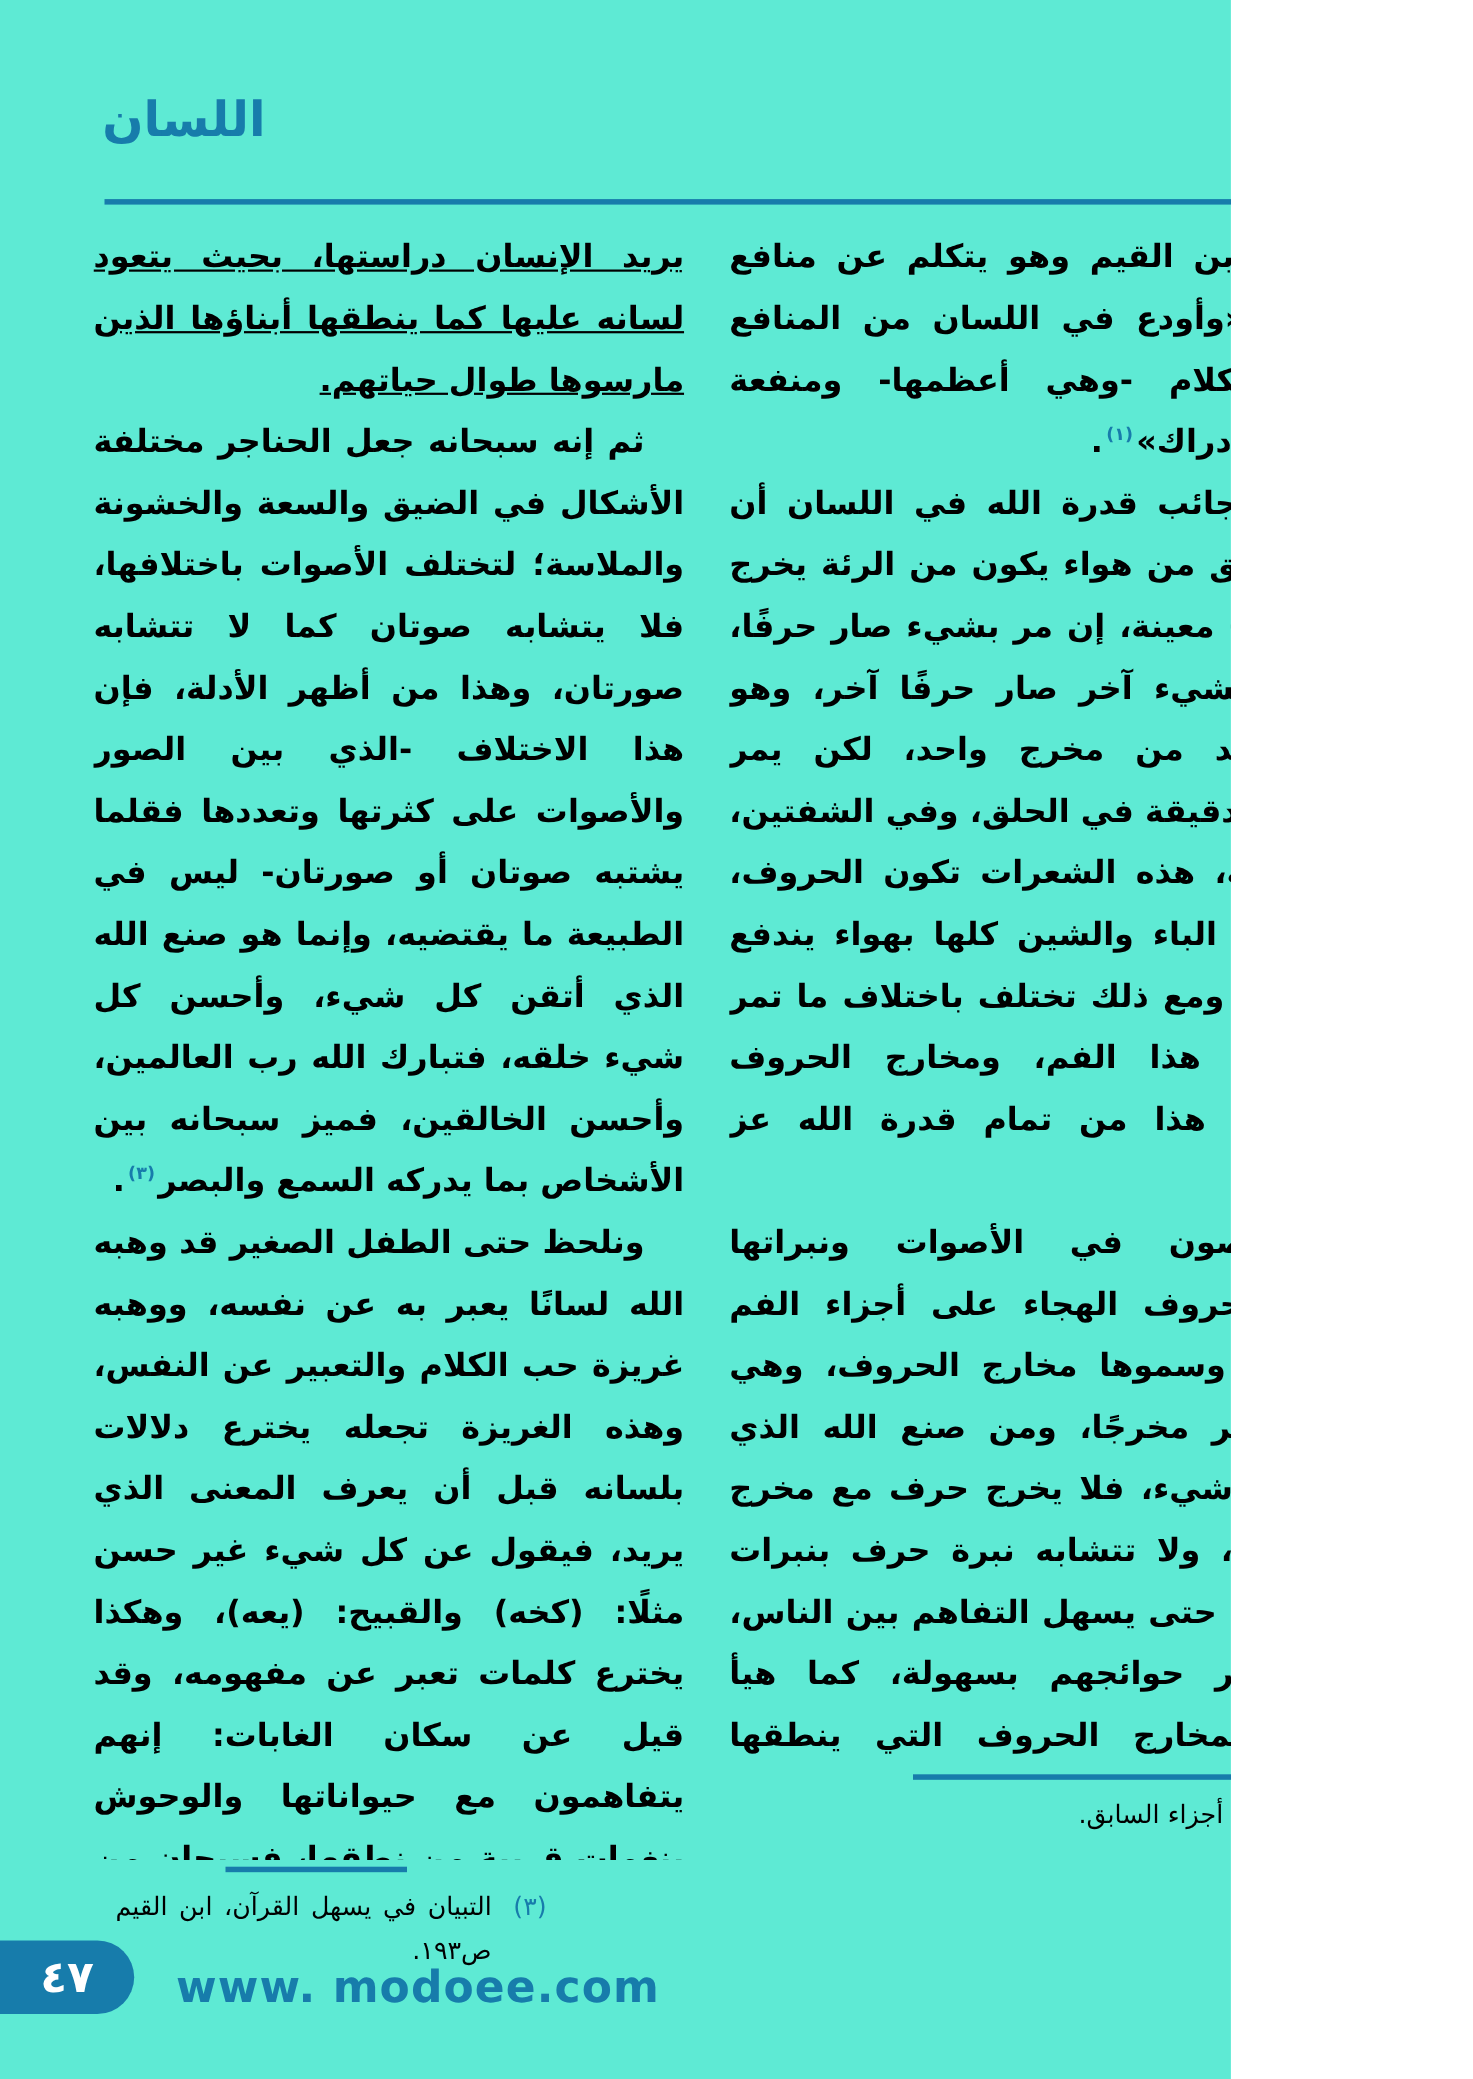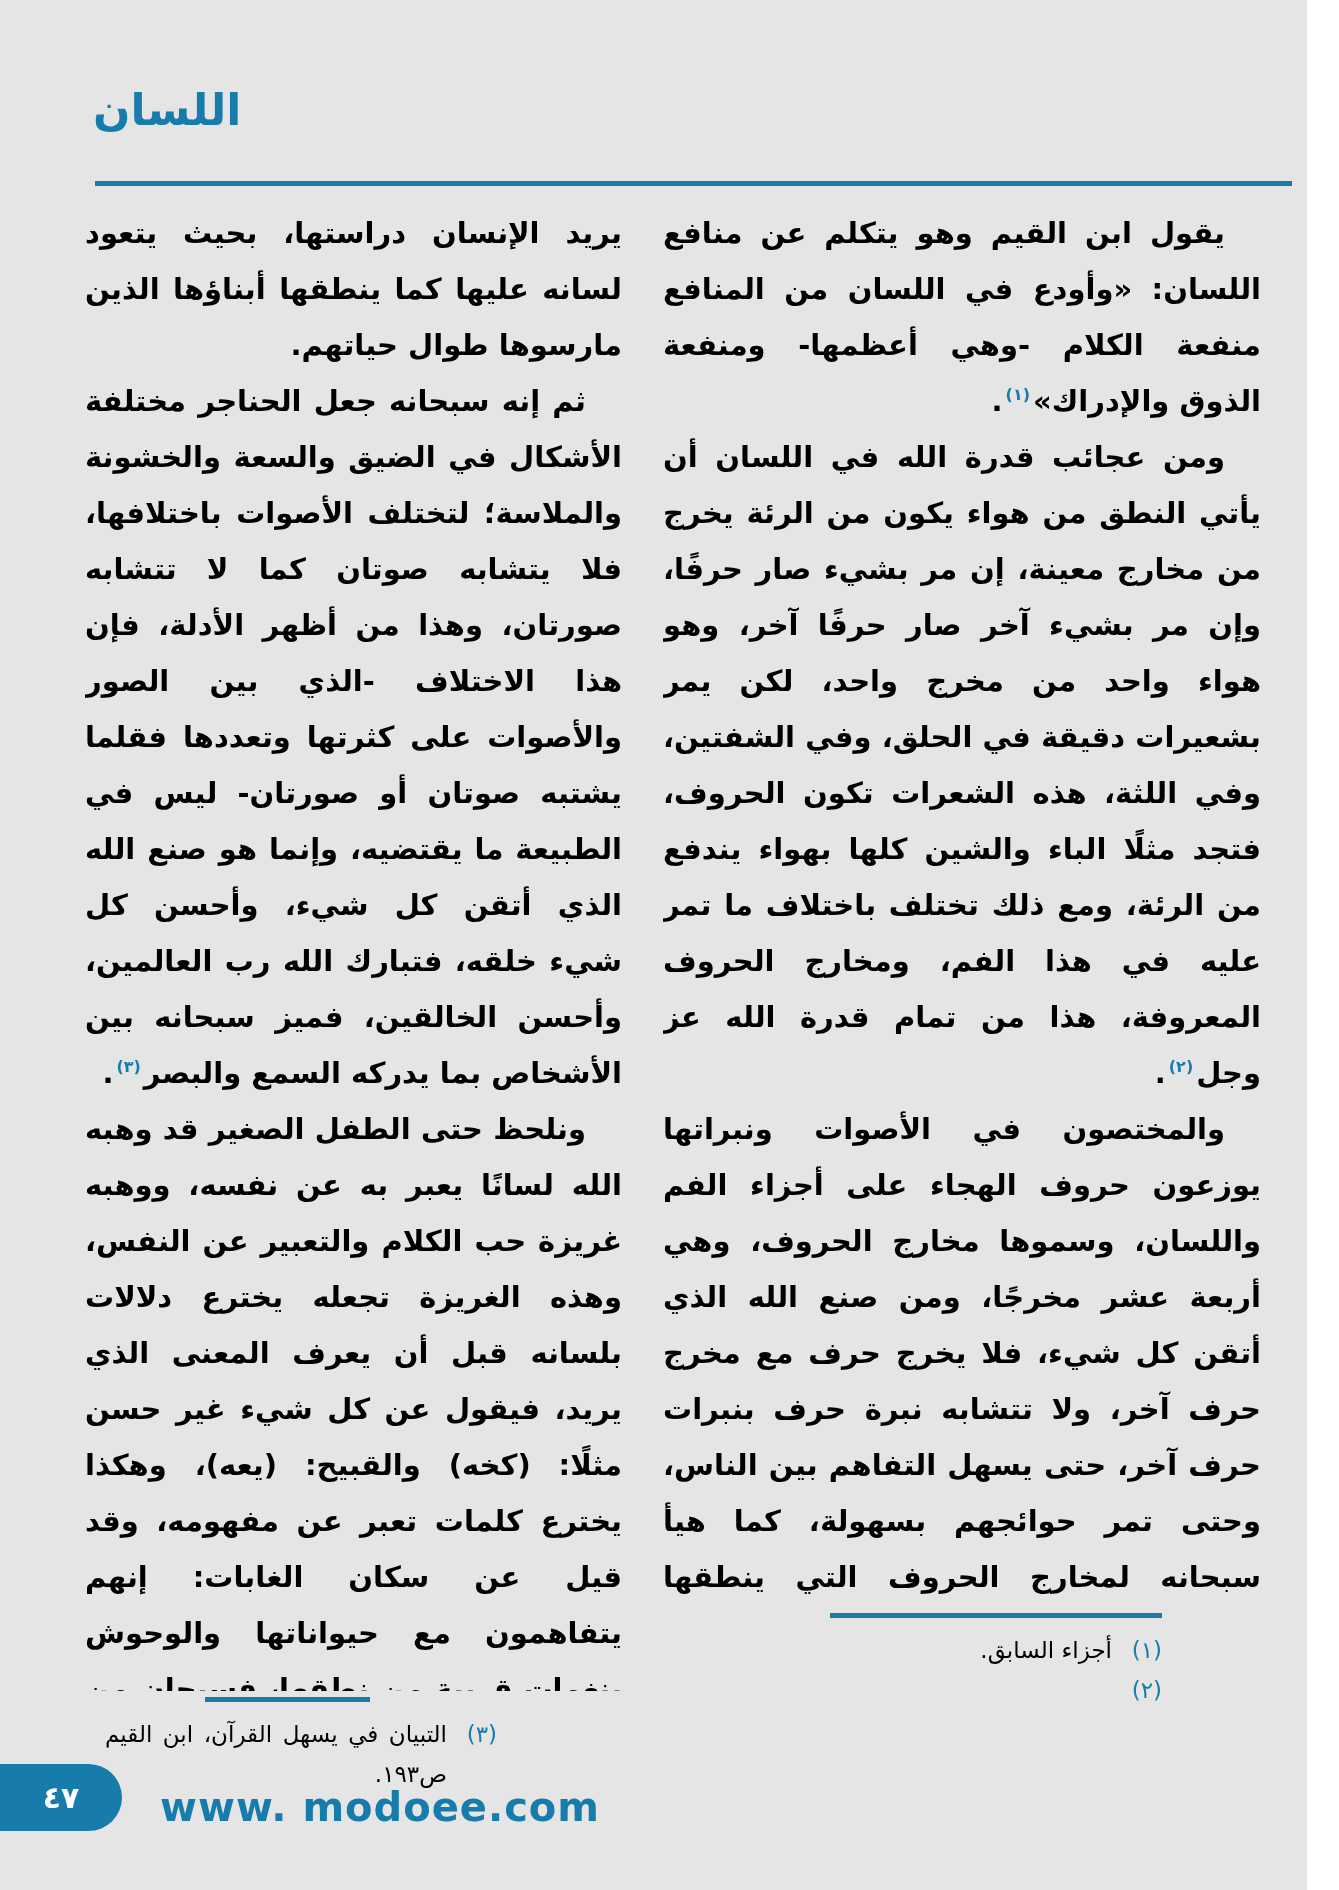--- a/index.html
+++ b/index.html
@@ -1,55 +1,55 @@
 <!DOCTYPE html>
 <html lang="ar" style="--accent: #177CAB;"><head>
 <meta charset="utf-8">
 <style>
   html,body{margin:0;padding:0;background:#ffffff;}
   .page{
-    position:relative; width:1307px; height:1890px; overflow:hidden;
-    background:#e5e5e5; direction:rtl;
+    position:relative; width:1119px; height:1890px; overflow:hidden;
+    background:#5eead4; direction:rtl;
     font-family:"DejaVu Sans", sans-serif; color:#000;
   }
   .title{
     position:absolute; top:84px; left:93px;
     font-size:44px; font-weight:bold; color:var(--accent);
   }
   .header-rule{
     position:absolute; top:181px; left:95px; width:1197px; height:5px;
     background:var(--accent);
   }
   .column{
     position:absolute; top:205px; overflow:hidden;
     font-size:29px; font-weight:bold; line-height:56px;
     text-align:justify;
   }
   .col-right{ left:663px; width:598px; height:1404px; }
   .col-left{ left:85px; width:537px; height:1486px; }
   .para{ margin:0; text-indent:36px; }
-  .para.no-indent{ text-indent:0; }
+  .para.no-indent{ text-indent:0;text-decoration:underline; }
   .fn-ref{
     color:var(--accent); font-size:16px; font-weight:bold;
     vertical-align:super; line-height:0; margin:0 3px;
   }
   .footnotes{ position:absolute; font-size:23px; font-weight:normal; line-height:40px; }
   .fn-right{ top:1613px; left:672px; width:490px; }
   .fn-left{ top:1697px; left:105px; width:392px; }
   .fn-divider{ background:var(--accent); height:5px; margin-bottom:12px; margin-right:0; }
   .fn-right .fn-divider{ width:332px; }
   .fn-left .fn-divider{ width:165px; margin-right:127px; }
   .footnote{ display:flex; flex-direction:row; gap:6px; }
   .fn-num{ color:var(--accent); flex:0 0 auto; min-width:44px; }
   .fn-text{ flex:1 1 auto; text-align:justify; }
   .footer-tab{
     position:absolute; left:0; top:1764px; width:122px; height:67px;
     background:var(--accent); border-radius:0 34px 34px 0;
     display:flex; align-items:center; justify-content:center;
-    color:#ffffff; font-size:30px; font-weight:bold;
+    color:#ffffff; font-size:40px; font-weight:bold;
   }
   .website{
     position:absolute; left:160px; top:1784px; direction:ltr;
     color:var(--accent); font-size:40px; font-weight:600; letter-spacing:1px;
   }
 </style>
 </head>
 <body>
 
 <div class="page">

